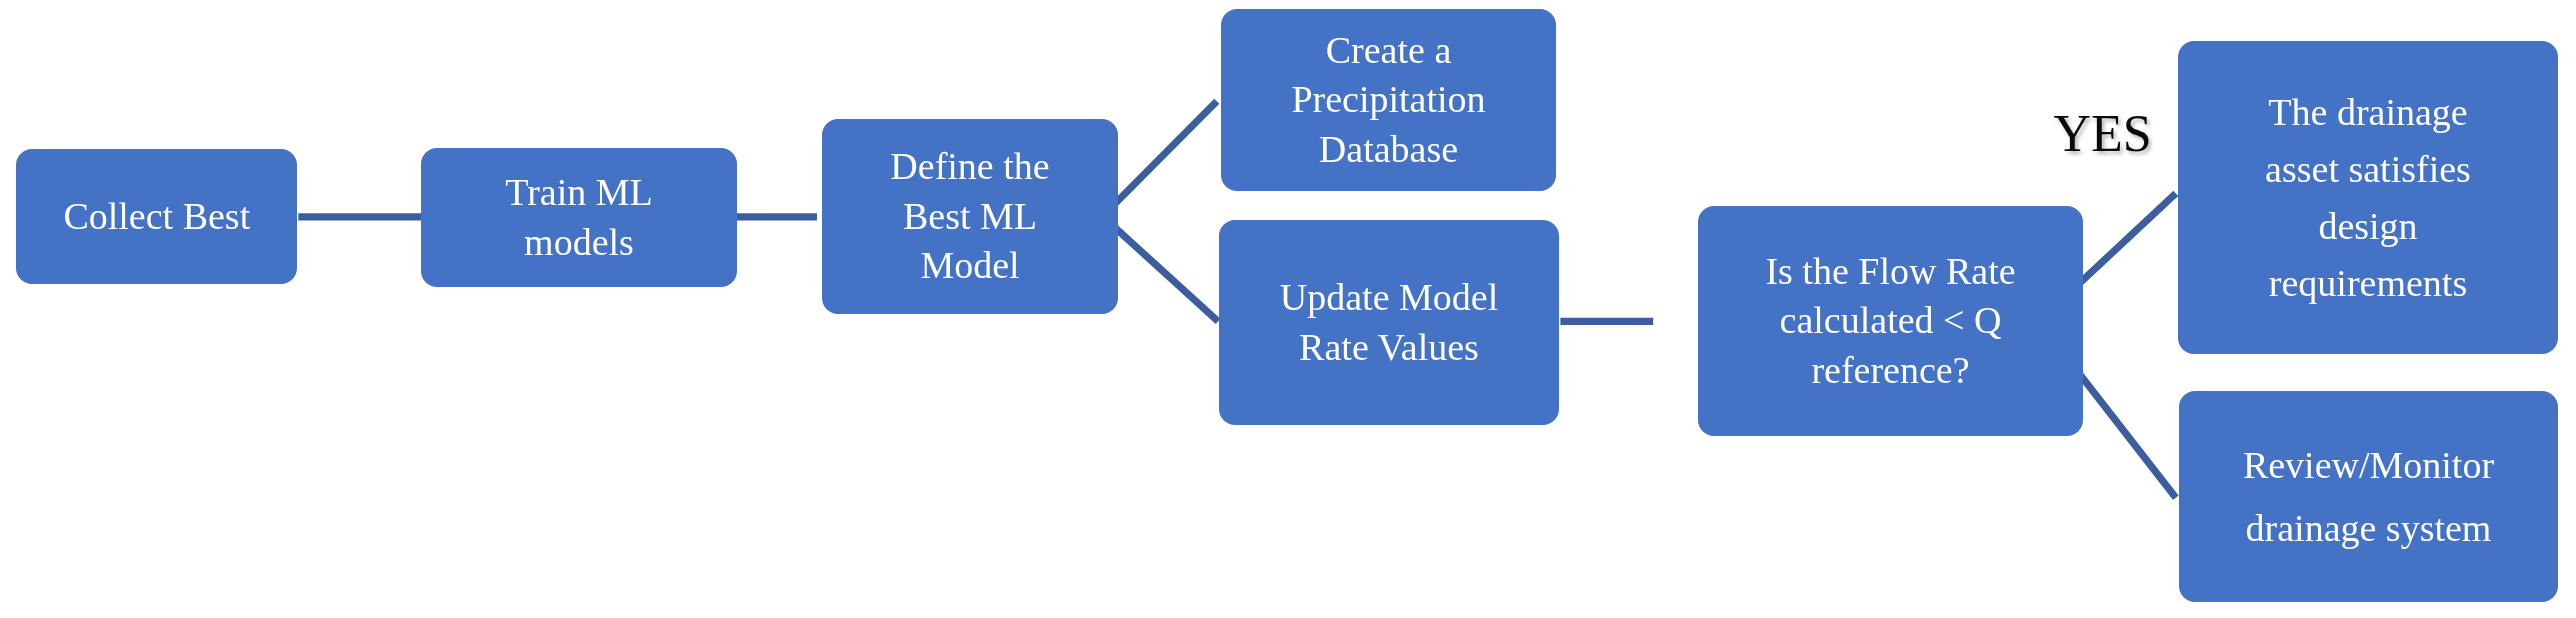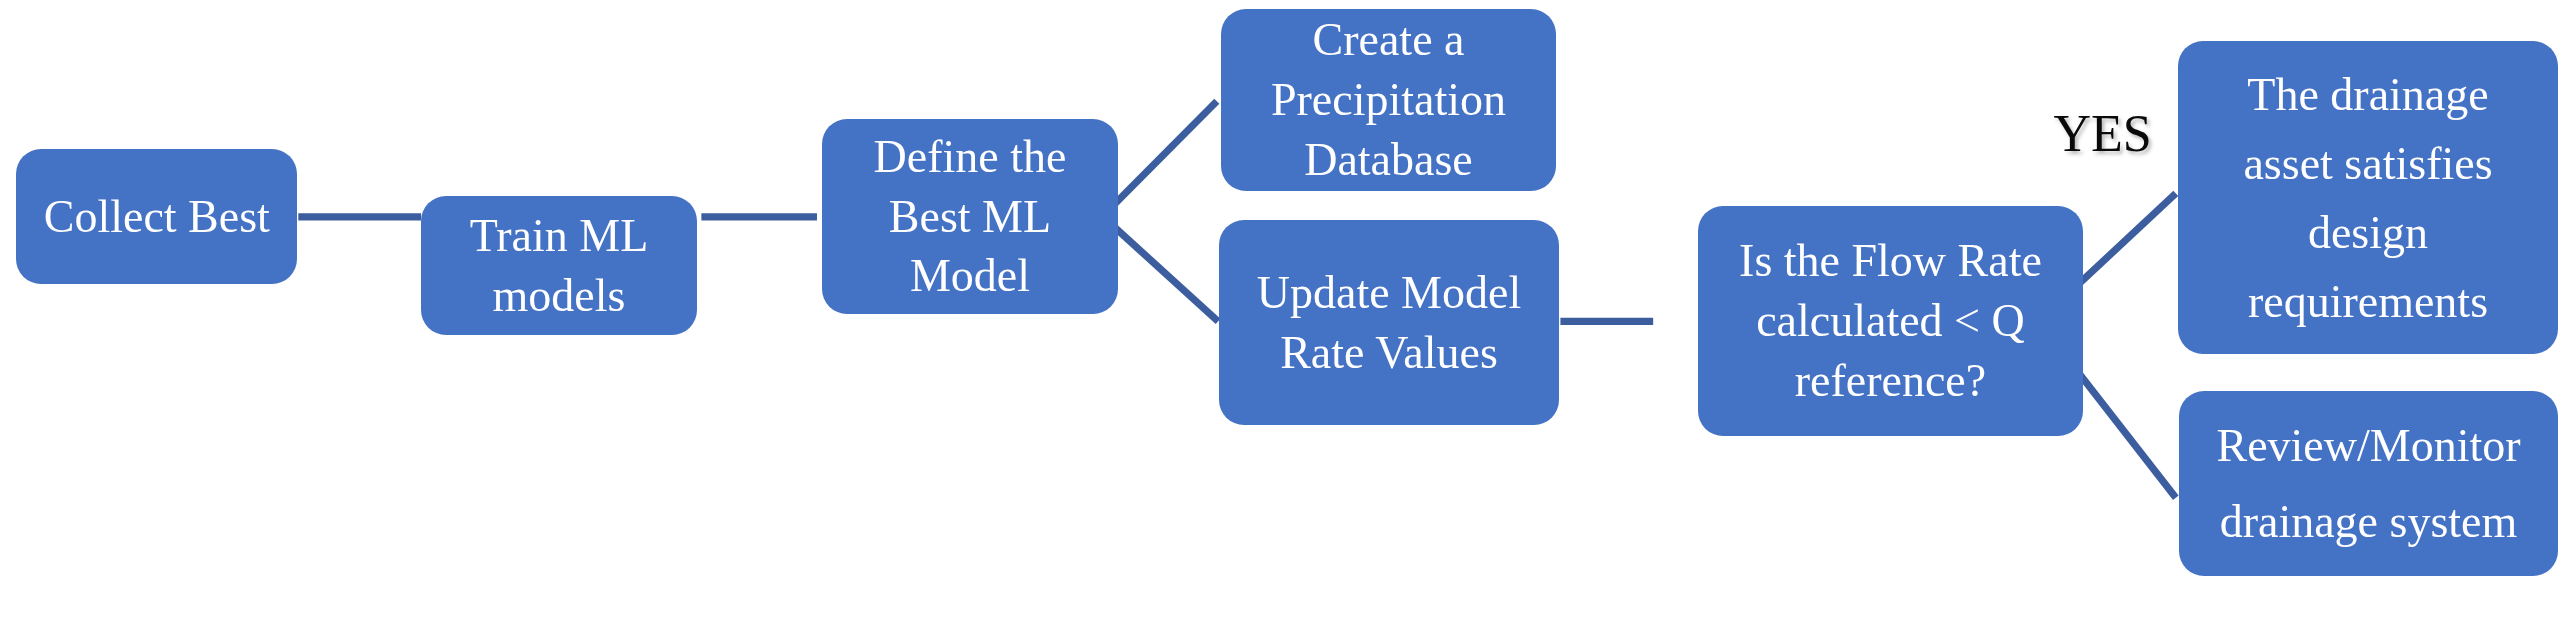--- a/index.html
+++ b/index.html
@@ -15,25 +15,25 @@
     width:2576px;height:618px;
     background:var(--bg);
     font-family:"Liberation Serif","DejaVu Serif",serif;
     overflow:hidden;
   }
   .connectors{position:absolute;left:0;top:0;width:2576px;height:618px;}
   .connectors line{stroke:var(--connector);stroke-width:11;}
   .node{
     position:absolute;
     background:var(--node-fill);
-    border-radius:25px;
+    border-radius:16px;
     display:flex;align-items:center;justify-content:center;
     text-align:center;
     color:var(--node-text);
-    font-size:46px;line-height:1.3;
+    font-size:38px;line-height:1.3;
     padding:0 13px;box-sizing:border-box;
   }
   .node span{white-space:pre-line;}
   .node--tall{line-height:1.5;}
   .node--spread{line-height:1.64;}
   .branch-label{
     position:absolute;
     width:157px;
     text-align:center;
     font-size:52px;line-height:63px;
@@ -53,21 +53,21 @@
     <line x1="1687" y1="331" x2="1864" y2="492"></line>
     <line x1="2388" y1="492" x2="2530" y2="492"></line>
     <line x1="3120" y1="492" x2="3330" y2="296"></line>
     <line x1="3120" y1="492" x2="3330" y2="762"></line>
   </svg>
 
   <div class="node" style="left:16.3px;top:149px;width:281px;height:135px;">
     <span>Collect Best</span>
   </div>
 
-  <div class="node" style="left:421px;top:148px;width:276px;height:139px;margin-top:48px;">
+  <div class="node" style="left:421px;top:148px;width:316px;height:139px;">
     <span>Train ML
 models</span>
   </div>
 
   <div class="node" style="left:822px;top:119px;width:296px;height:195px;">
     <span>Define the
 Best ML
 Model</span>
   </div>
 
@@ -88,21 +88,21 @@
 reference?</span>
   </div>
 
   <div class="node node--tall" style="left:2178px;top:41px;width:380px;height:313px;">
     <span>The drainage
 asset satisfies
 design
 requirements</span>
   </div>
 
-  <div class="node node--spread" style="left:2179px;top:391px;width:379px;height:185px;">
+  <div class="node node--spread" style="left:2179px;top:391px;width:379px;height:211px;">
     <span>Review/Monitor
 drainage system</span>
   </div>
 
   <div class="branch-label" style="left:2024px;top:102px;">YES</div>
 
 
 </div>
 
 

